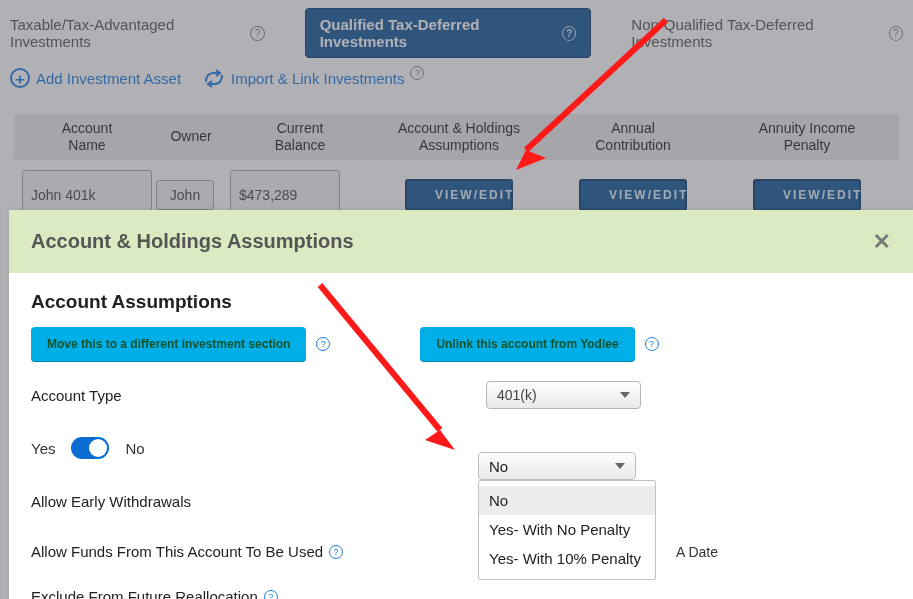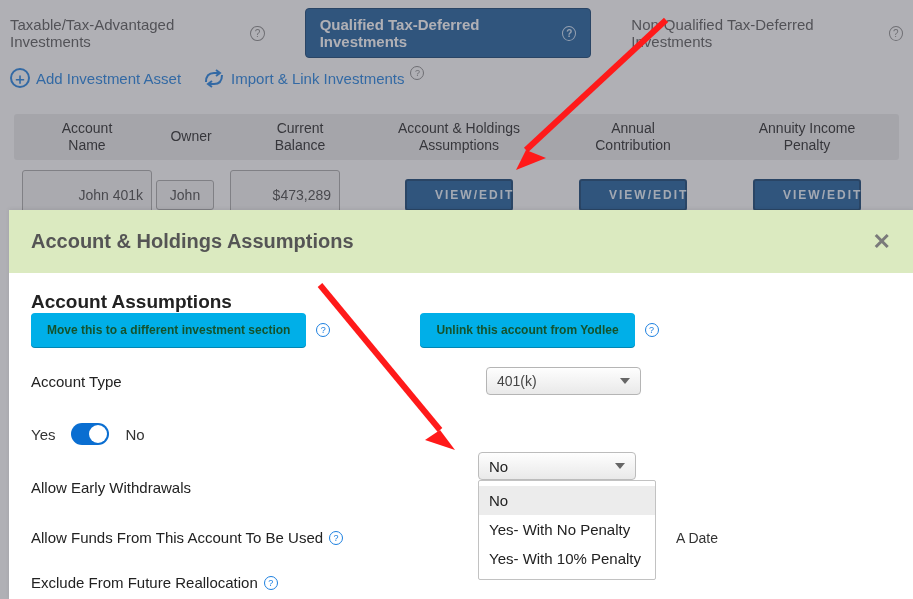--- a/index.html
+++ b/index.html
@@ -76,21 +76,21 @@
   .trow {
     display: grid;
     grid-template-columns: 130px 70px 140px 170px 170px 170px;
     align-items: center;
     padding: 10px 8px;
     column-gap: 4px;
   }
   .cell-input {
     border: 1px solid #a8a8a8; border-radius: 3px;
     padding: 24px 8px; font-size: 14px; background: #f5f5f5;
-    color: #444; height: 30px; width: 100%; text-align: right;
+    color: #444; height: 30px; width: 100%;
   }
   .cell-input.small { width: 58px; text-align: center; padding: 6px 2px; }
   .vebtn {
     background: #17599a; border: 2px solid #0c3d6e; color: #e7f2fb;
     font-weight: 600; letter-spacing: 2px; font-size: 12px;
     padding: 7px 28px; border-radius: 3px; text-align: center; cursor: pointer;
     width: 108px; margin: 0 auto;
   }
 
   
@@ -109,20 +109,21 @@
   .modal-header h2 {
     font-size: 20px; font-weight: 600; color: #555;
   }
   .close-x {
     font-size: 22px; color: #7a7a7a; font-weight: 700; cursor: pointer;
     line-height: 1;
   }
   .modal-body { padding: 18px 22px; }
   .section-title {
     font-size: 19px; font-weight: 700; color: #222;
+    margin-bottom: 14px;
   }
   .btnrow { display: flex; gap: 90px; align-items: center; margin-bottom: 20px; }
   .bluebtn {
     background: #00afe8; color: #14532d; font-weight: 600;
     border: none; border-radius: 4px;
     padding: 10px 16px; font-size: 12px;
     box-shadow: 0 1px 0 #0086b3; cursor: pointer;
   }
   .q-s { width: 14px; height: 14px; font-size: 9px; }
   .formrow {

